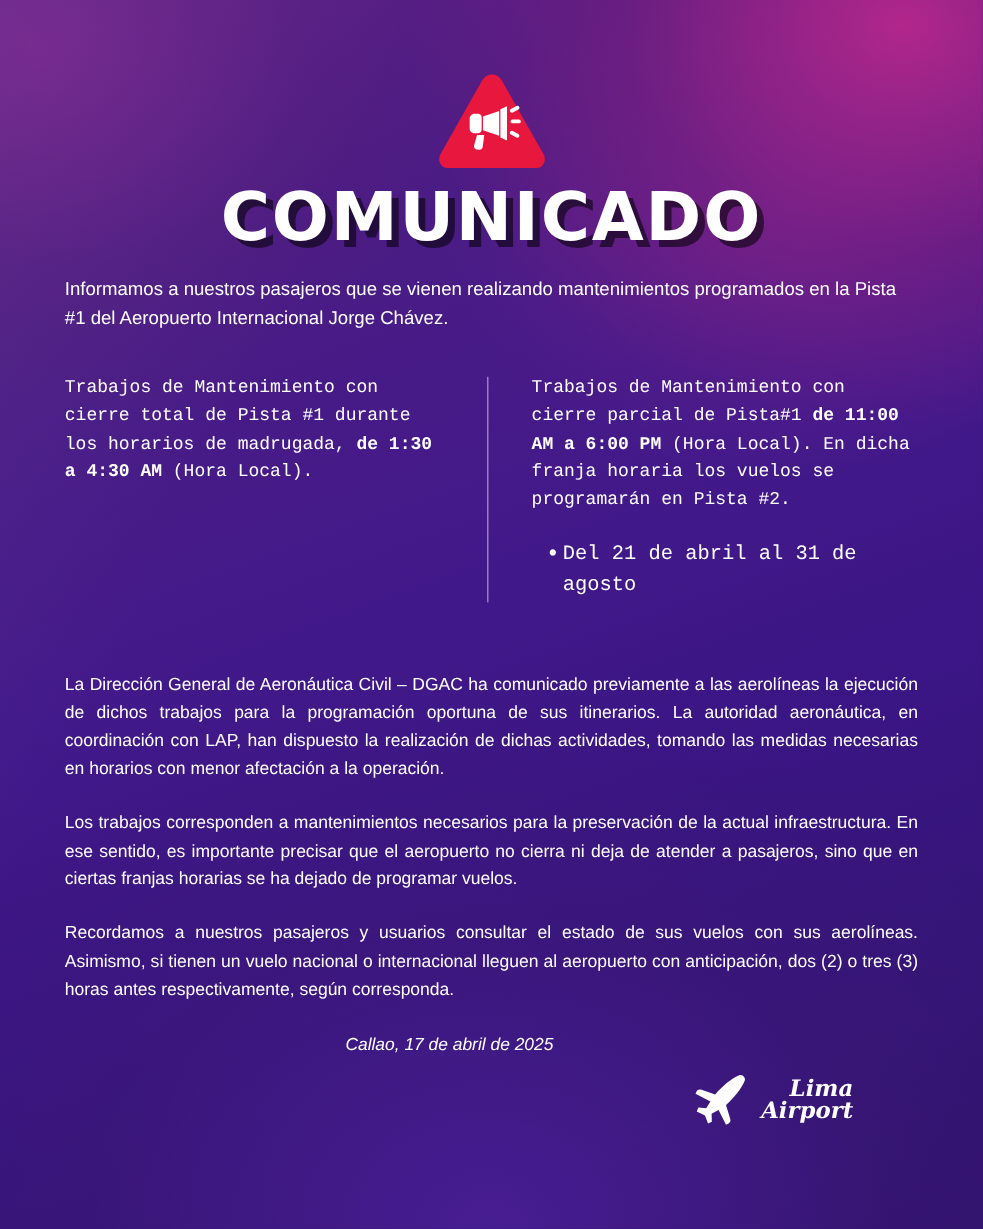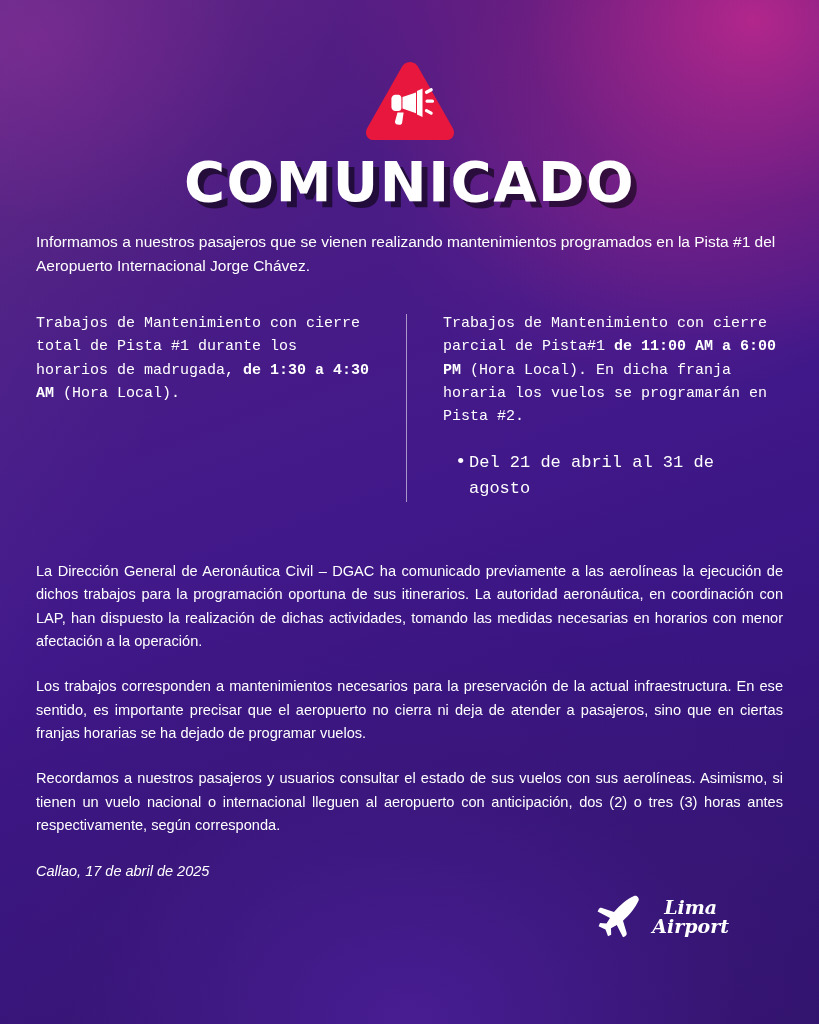--- a/index.html
+++ b/index.html
@@ -31,21 +31,21 @@
     position: absolute;
     inset: 0;
     background:
       linear-gradient(115deg, rgba(255,255,255,0.05) 0%, rgba(255,255,255,0) 28%),
       radial-gradient(ellipse 50% 30% at 80% 18%, rgba(180,45,150,0.25) 0%, rgba(180,45,150,0) 70%);
     pointer-events: none;
   }
   .content {
     position: relative;
     z-index: 2;
-    padding: 0 36px;
+    padding: 0 54px;
   }
 
   
   .logo-wrap {
     padding-top: 58px;
     display: flex;
     justify-content: center;
   }
   .megaphone-badge {
     position: relative;
@@ -141,21 +141,21 @@
     font-size: 14.6px;
     line-height: 1.6;
     text-align: justify;
     color: #ffffff;
   }
   .body-text p:last-child { margin-bottom: 9px; }
 
   
   .place-date {
     margin-top: 26px;
-    text-align: left;
+    text-align: center;
     font-style: italic;
     font-size: 14.5px;
     padding-right: 70px;
   }
   .brand {
     margin-top: 14px;
     display: flex;
     justify-content: flex-end;
     align-items: center;
     padding-right: 54px;
@@ -165,21 +165,21 @@
     align-items: center;
     gap: 6px;
   }
   .brand-text {
     font-family: "DejaVu Serif", serif;
     font-style: italic;
     font-weight: 700;
     font-size: 19px;
     line-height: 1.05;
     color: #ffffff;
-    text-align: center;
+    text-align: right;
   }
   .brand-text span { display: block; }
 </style>
 </head>
 <body>
 
 <div class="poster">
   <div class="content">
 
     <div class="logo-wrap">

